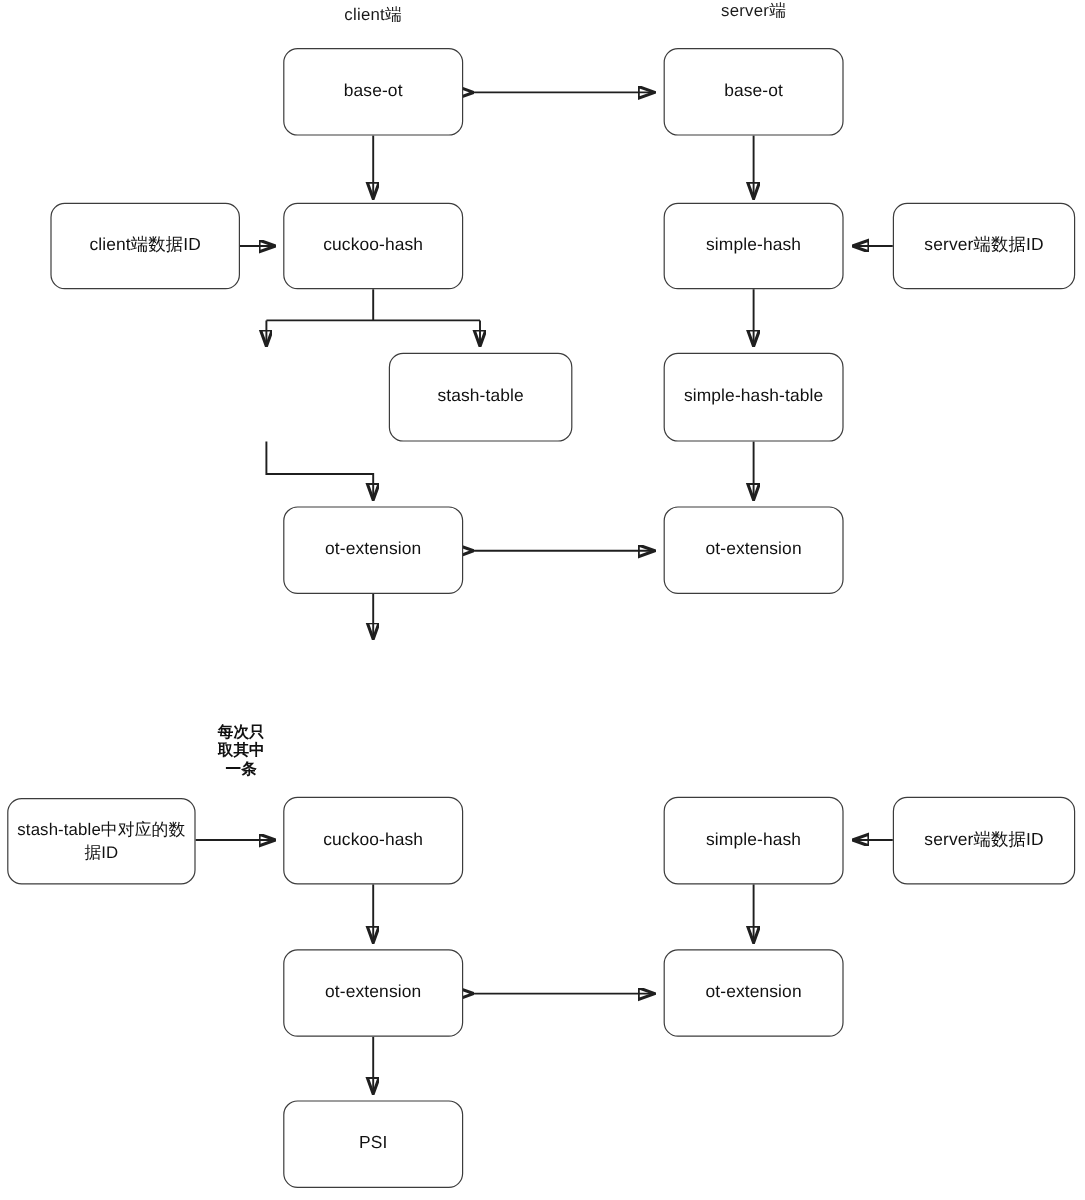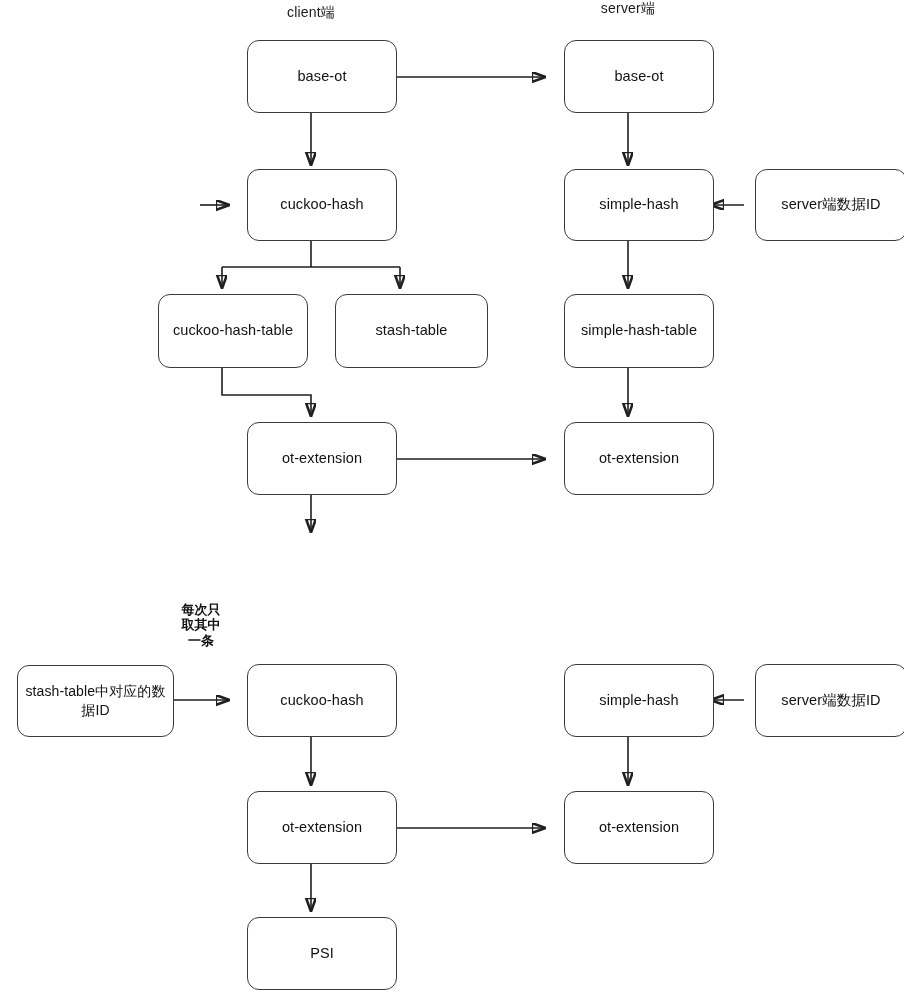--- a/index.html
+++ b/index.html
@@ -35,21 +35,20 @@
     background: #ffffff;
     display: flex;
     align-items: center;
     justify-content: center;
     text-align: center;
     font-size: 14.5px;
     color: #111111;
     line-height: 1.35;
     padding: 2px 6px;
     letter-spacing: 0.1px;
-    margin-left: 11px;
   }
   .node.two-line {
     font-size: 14px;
     text-align: center;
   }
   .edge-label {
     position: absolute;
     font-size: 13px;
     font-weight: bold;
     color: #111111;
@@ -136,25 +135,25 @@
     <line x1="311" y1="864" x2="311" y2="911" marker-end="url(#arrow)"></line>
   </svg>
 
   <div class="edge-label" style="left:166px; top:602px; width:70px;">每次只
 取其中
 一条</div>
 
   <div class="node" style="left:236px; top:40px; width:150px; height:73px;">base-ot</div>
   <div class="node" style="left:553px; top:40px; width:150px; height:73px;">base-ot</div>
 
+  <div class="node" style="left:42px; top:169px; width:158px; height:72px;">client端数据ID</div>
   <div class="node" style="left:236px; top:169px; width:150px; height:72px;">cuckoo-hash</div>
   <div class="node" style="left:553px; top:169px; width:150px; height:72px;">simple-hash</div>
   <div class="node" style="left:744px; top:169px; width:152px; height:72px;">server端数据ID</div>
 
-  <div class="node" style="left:147px; top:294px; width:150px; height:74px;">cuckoo-hash-table</div>
   <div class="node" style="left:553px; top:294px; width:150px; height:74px;">simple-hash-table</div>
   <div class="node" style="left:324px; top:294px; width:153px; height:74px;">stash-table</div>
 
   <div class="node" style="left:236px; top:422px; width:150px; height:73px;">ot-extension</div>
   <div class="node" style="left:553px; top:422px; width:150px; height:73px;">ot-extension</div>
 
 
   <div class="node two-line" style="left:6px; top:665px; width:157px; height:72px;">stash-table中对应的数据ID</div>
   <div class="node" style="left:236px; top:664px; width:150px; height:73px;">cuckoo-hash</div>
   <div class="node" style="left:553px; top:664px; width:150px; height:73px;">simple-hash</div>

